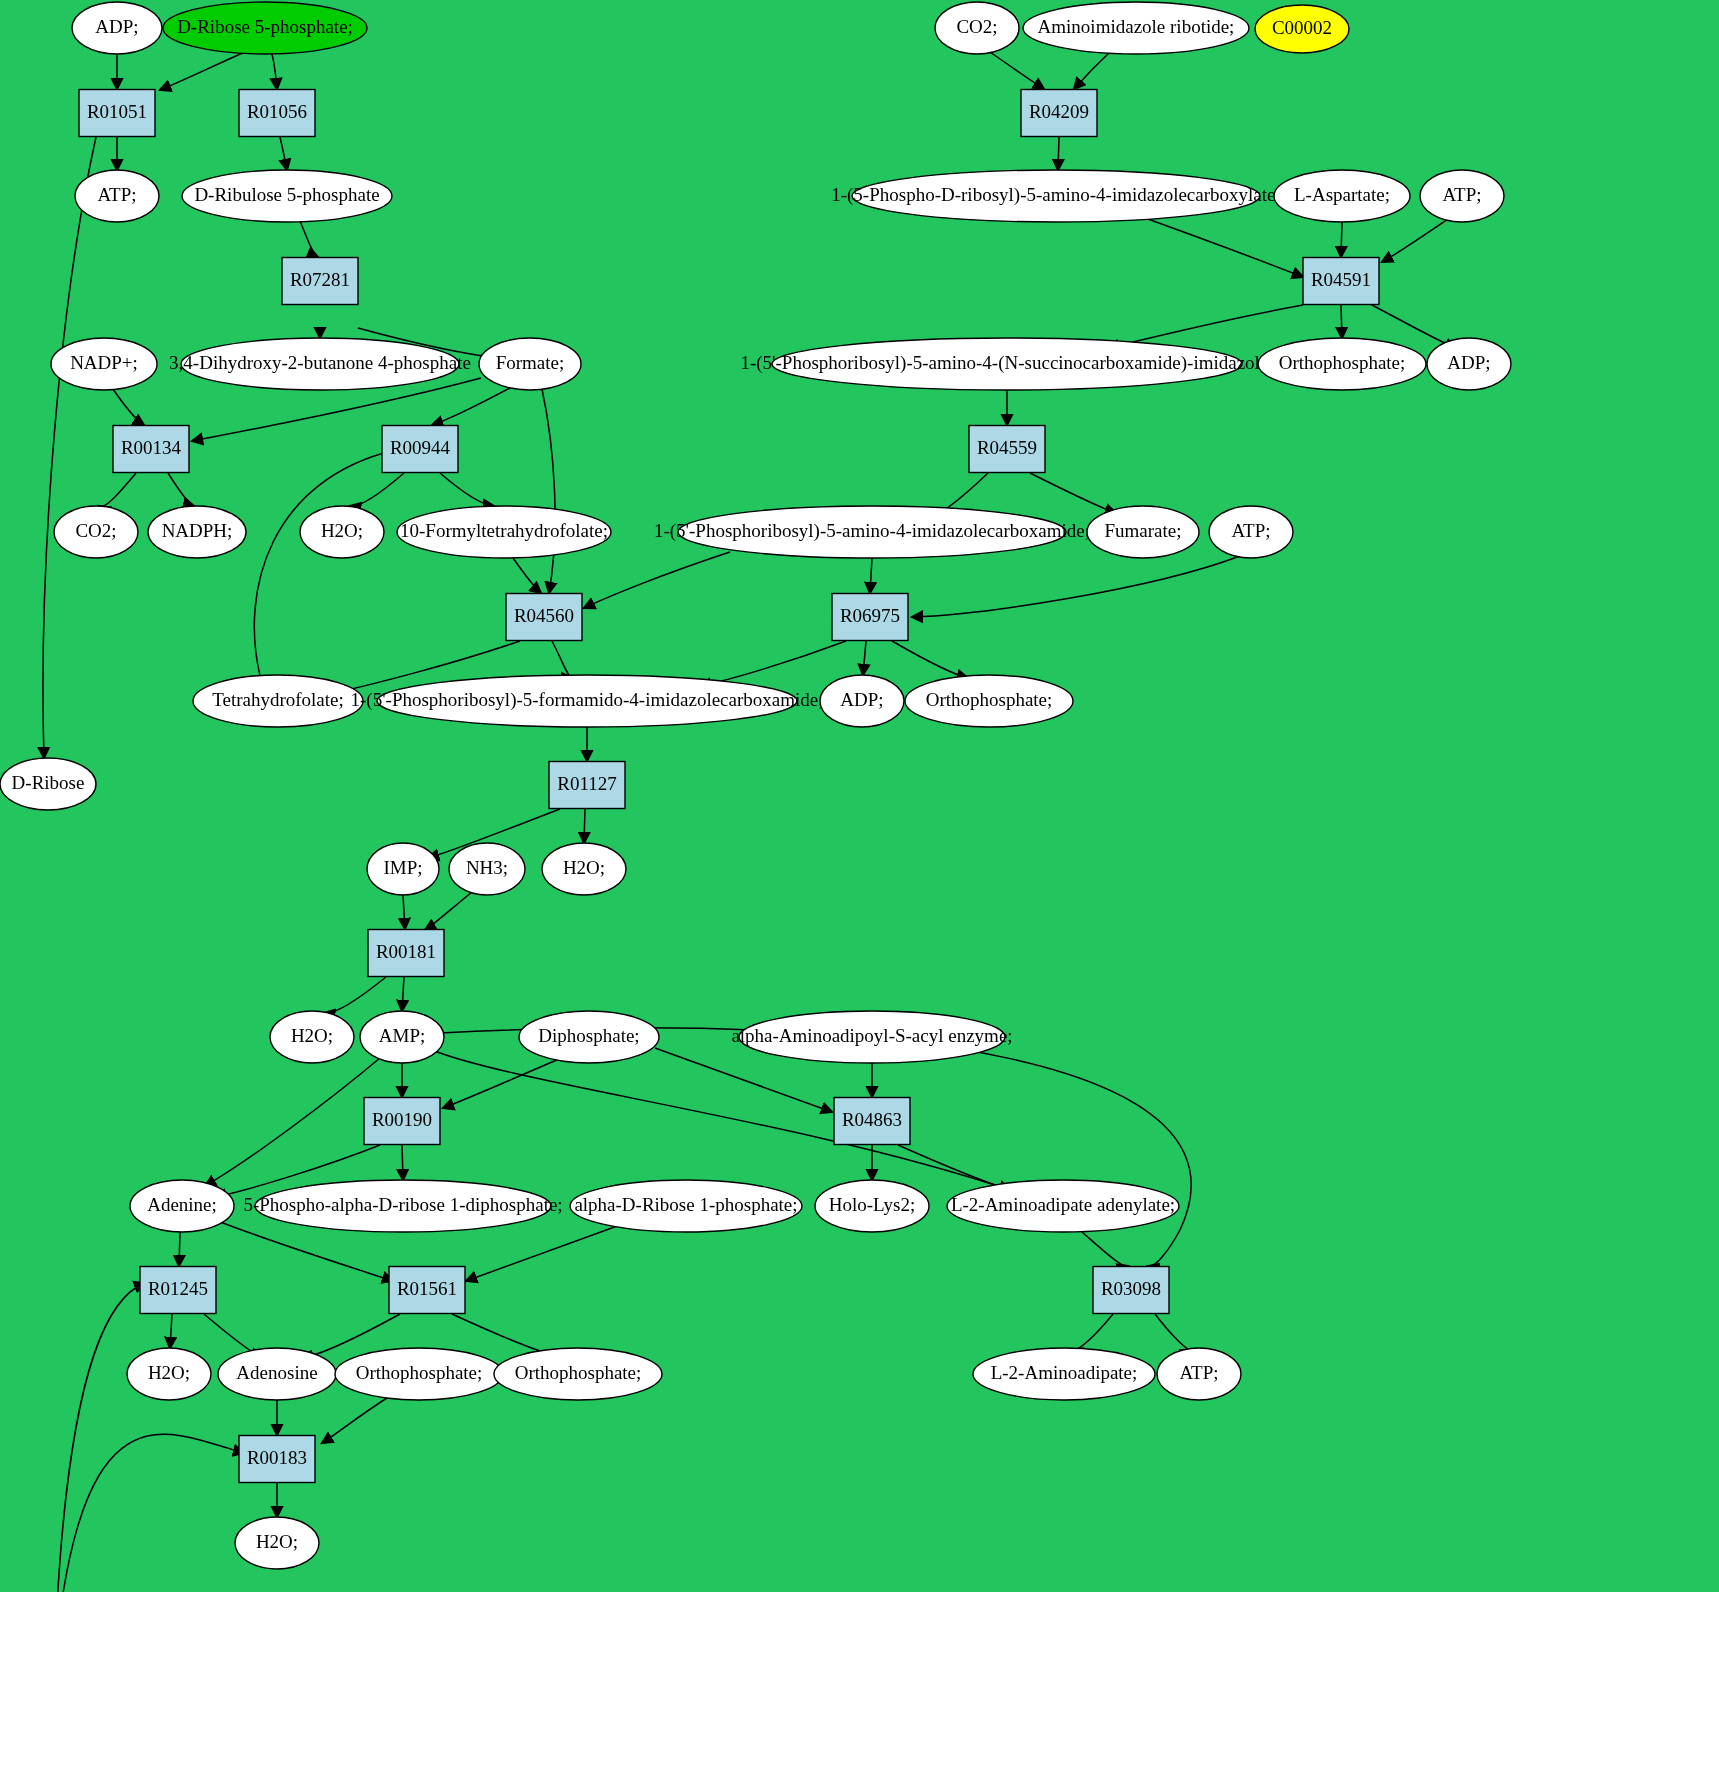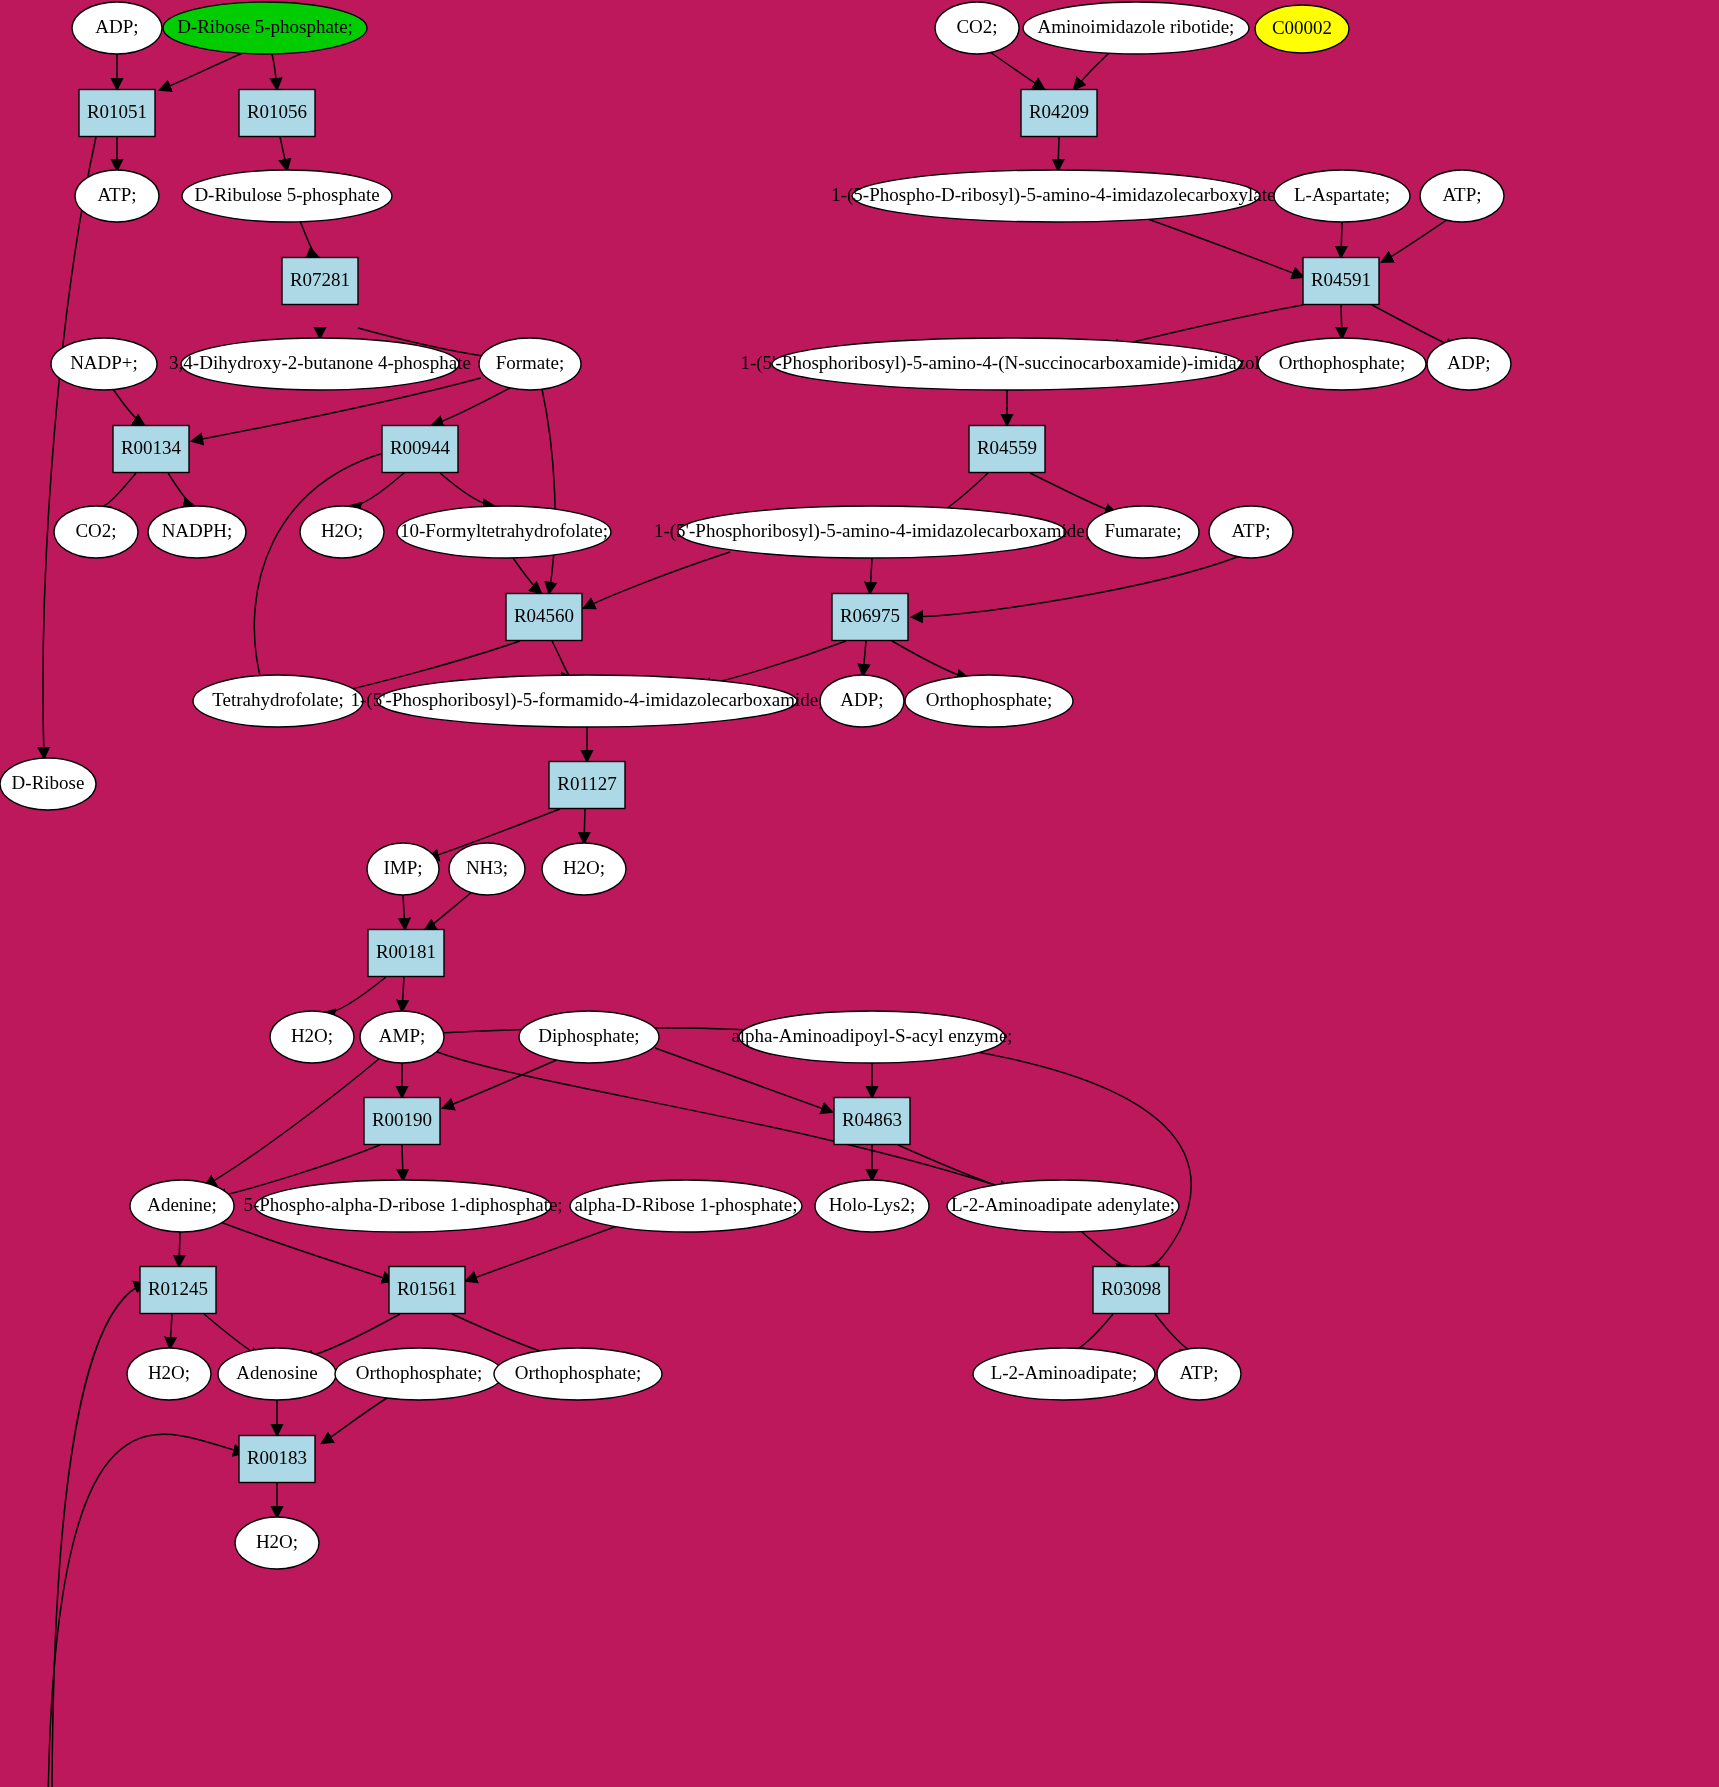--- a/index.html
+++ b/index.html
@@ -1,17 +1,17 @@
 <!DOCTYPE html>
 <html><head>
 <meta charset="utf-8">
 <style>
   html,body{margin:0;padding:0;background:#ffffff;}
   body{font-family:"Liberation Serif", serif;}
-  #canvas{position:relative;width:1719px;height:1787px;background:#be185d;overflow:hidden;}
+  #canvas{position:relative;width:1719px;height:1592px;background:#22c55e;overflow:hidden;}
   svg{position:absolute;left:0;top:0;width:1719px;height:1787px;}
   .nodelbl{font-family:"Liberation Serif", serif;font-size:19px;fill:#000;text-anchor:middle;dominant-baseline:middle;}
   .rxnlbl{font-family:"Liberation Serif", serif;font-size:19px;fill:#000;text-anchor:middle;dominant-baseline:middle;}
   .edge{fill:none;stroke:#000000;stroke-width:1.5;}
 </style>
 </head>
 <body>
 
 <div id="canvas">
   <svg viewBox="0 0 1719 1787" xmlns="http://www.w3.org/2000/svg">

